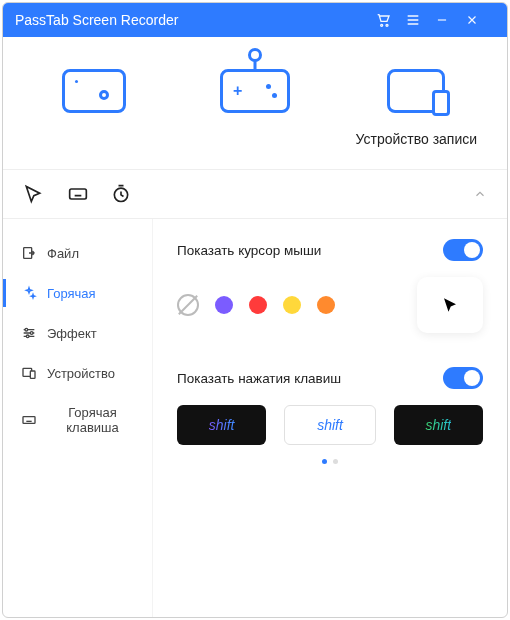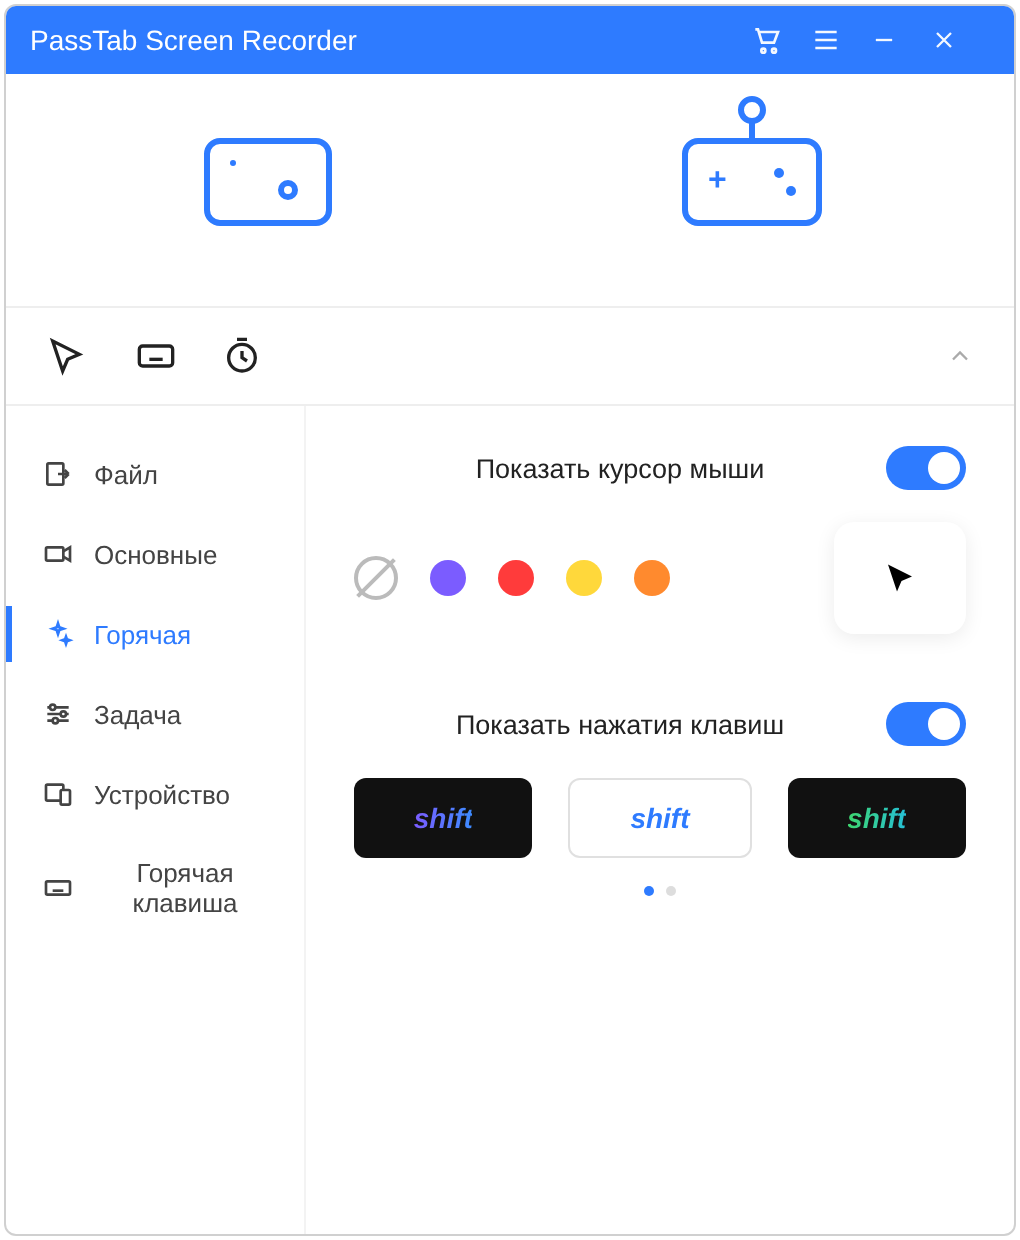--- a/index.html
+++ b/index.html
@@ -26,33 +26,33 @@
 .toolbar { display: flex; align-items: center; padding: 14px 20px; border-bottom: 1px solid #eee; gap: 24px; }
 .toolbar .ticon { width: 20px; height: 20px; color: #222; cursor: pointer; }
 .toolbar .spacer { flex: 1; }
 .toolbar .chevron { color: #aaa; font-size: 12px; cursor: pointer; }
 .body { flex: 1; display: flex; overflow: hidden; }
 .sidebar { width: 150px; padding: 14px 0; border-right: 1px solid #f3f3f3; text-align: center; }
 .sidebar .item { display: flex; align-items: center; padding: 12px 14px 12px 18px; font-size: 13px; color: #444; cursor: pointer; gap: 10px; position: relative; }
 .sidebar .item.active { color: #2e7bff; }
 .sidebar .item.active::before { content: ""; position: absolute; left: 0; top: 6px; bottom: 6px; width: 3px; background: #2e7bff; }
 .sidebar .sicon { width: 16px; height: 16px; display: flex; align-items: center; justify-content: center; font-size: 14px; }
-.panel { flex: 1; padding: 20px 24px; overflow-y: auto; text-align: center; }
+.panel { flex: 1; padding: 20px 24px; overflow-y: auto; }
 .row { display: flex; align-items: center; margin-bottom: 16px; }
 .row .rlabel { flex: 1; font-size: 13.5px; color: #222; }
 .toggle { width: 40px; height: 22px; background: #2e7bff; border-radius: 11px; position: relative; cursor: pointer; }
 .toggle::after { content: ""; position: absolute; width: 16px; height: 16px; background: #fff; border-radius: 50%; top: 3px; right: 3px; }
 .sublabel { font-size: 13px; color: #999; margin-bottom: 14px; }
 .colors-row { display: flex; align-items: center; gap: 16px; margin-bottom: 34px; }
 .color-none { width: 22px; height: 22px; border: 2px solid #bbb; border-radius: 50%; position: relative; cursor: pointer; }
 .color-none::after { content: ""; position: absolute; width: 2px; height: 26px; background: #bbb; top: -4px; left: 50%; transform: translateX(-50%) rotate(45deg); }
 .color { width: 18px; height: 18px; border-radius: 50%; cursor: pointer; }
 .preview-cursor { width: 66px; height: 56px; background: #fff; border-radius: 10px; box-shadow: 0 2px 10px rgba(0,0,0,.08); display: flex; align-items: center; justify-content: center; margin-left: auto; font-size: 20px; }
 .key-row { display: flex; gap: 18px; margin-top: 6px; }
-.key { flex: 1; height: 40px; border-radius: 6px; display: flex; align-items: center; justify-content: center; font-size: 14px; font-weight: 700; font-style: italic; cursor: pointer; }
+.key { flex: 1; height: 40px; border-radius: 6px; display: flex; align-items: center; justify-content: center; font-size: 14px; font-weight: 400; font-style: italic; cursor: pointer; }
 .key.k1 { background: #111; }
 .key.k1 span { background: linear-gradient(90deg, #7b5cff, #3d8bff); -webkit-background-clip: text; color: transparent; }
 .key.k2 { background: #fff; border: 1px solid #e0e0e0; color: #2e7bff; }
 .key.k3 { background: #111; }
 .key.k3 span { background: linear-gradient(90deg, #3dd66f, #26c0d6); -webkit-background-clip: text; color: transparent; }
 .dots { display: flex; justify-content: center; gap: 6px; margin-top: 14px; }
 .dots .d { width: 5px; height: 5px; border-radius: 50%; background: #ddd; }
 .dots .d.active { background: #2e7bff; }
 svg { display: block; }
 </style>
@@ -98,20 +98,28 @@
     </div>
     <div class="mode">
       <div class="icon-wrap">
         <div class="icon-game">
             <div class="plus">+</div>
             <div class="d1"></div>
             <div class="d2"></div>
           </div>
       </div>
     </div>
+    <div class="mode">
+      <div class="icon-wrap">
+        <div class="icon-dev">
+            <div class="phone"></div>
+          </div>
+      </div>
+      <div class="label">Устройство записи</div>
+    </div>
   </div>
 
   <div class="toolbar">
     <div class="ticon">
       <svg width="20" height="20" viewBox="0 0 24 24" fill="none" stroke="#222" stroke-width="2">
           <path d="M4 3l6 18 3-7 7-3z"></path>
         </svg>
     </div>
     <div class="ticon">
       <svg width="22" height="20" viewBox="0 0 24 24" fill="none" stroke="#222" stroke-width="2">
@@ -137,47 +145,38 @@
     <div class="sidebar">
       <div class="item">
         <div class="sicon">
             <svg width="16" height="16" viewBox="0 0 24 24" fill="none" stroke="currentColor" stroke-width="2">
               <rect x="4" y="4" width="12" height="16" rx="1"></rect>
               <path d="M12 12h8m0 0l-3-3m3 3l-3 3"></path>
             </svg>
           </div>
         <span>Файл</span>
       </div>
-      <div class="item">
-        <div class="sicon">
-            <svg width="16" height="16" viewBox="0 0 24 24" fill="none" stroke="currentColor" stroke-width="2">
-              <rect x="3" y="7" width="13" height="10" rx="1"></rect>
-              <path d="M16 10l5-3v10l-5-3"></path>
-            </svg>
-          </div>
-        <span>Основные</span>
-      </div>
       <div class="item active">
         <div class="sicon">
             <svg width="16" height="16" viewBox="0 0 24 24" fill="none" stroke="currentColor" stroke-width="2">
               <path d="M12 4l1 3 3 1-3 1-1 3-1-3-3-1 3-1zM18 14l.7 2 2 .7-2 .7-.7 2-.7-2-2-.7 2-.7z"></path>
             </svg>
           </div>
         <span>Горячая</span>
       </div>
       <div class="item">
         <div class="sicon">
             <svg width="16" height="16" viewBox="0 0 24 24" fill="none" stroke="currentColor" stroke-width="2">
               <path d="M4 7h16M4 12h16M4 17h16"></path>
               <circle cx="8" cy="7" r="2" fill="#fff"></circle>
               <circle cx="16" cy="12" r="2" fill="#fff"></circle>
               <circle cx="10" cy="17" r="2" fill="#fff"></circle>
             </svg>
           </div>
-        <span>Задача</span>
+        <span>Эффект</span>
       </div>
       <div class="item">
         <div class="sicon">
             <svg width="16" height="16" viewBox="0 0 24 24" fill="none" stroke="currentColor" stroke-width="2">
               <rect x="3" y="5" width="13" height="12" rx="1"></rect>
               <rect x="14" y="9" width="7" height="11" rx="1" fill="#fff"></rect>
             </svg>
           </div>
         <span>Устройство</span>
       </div>

